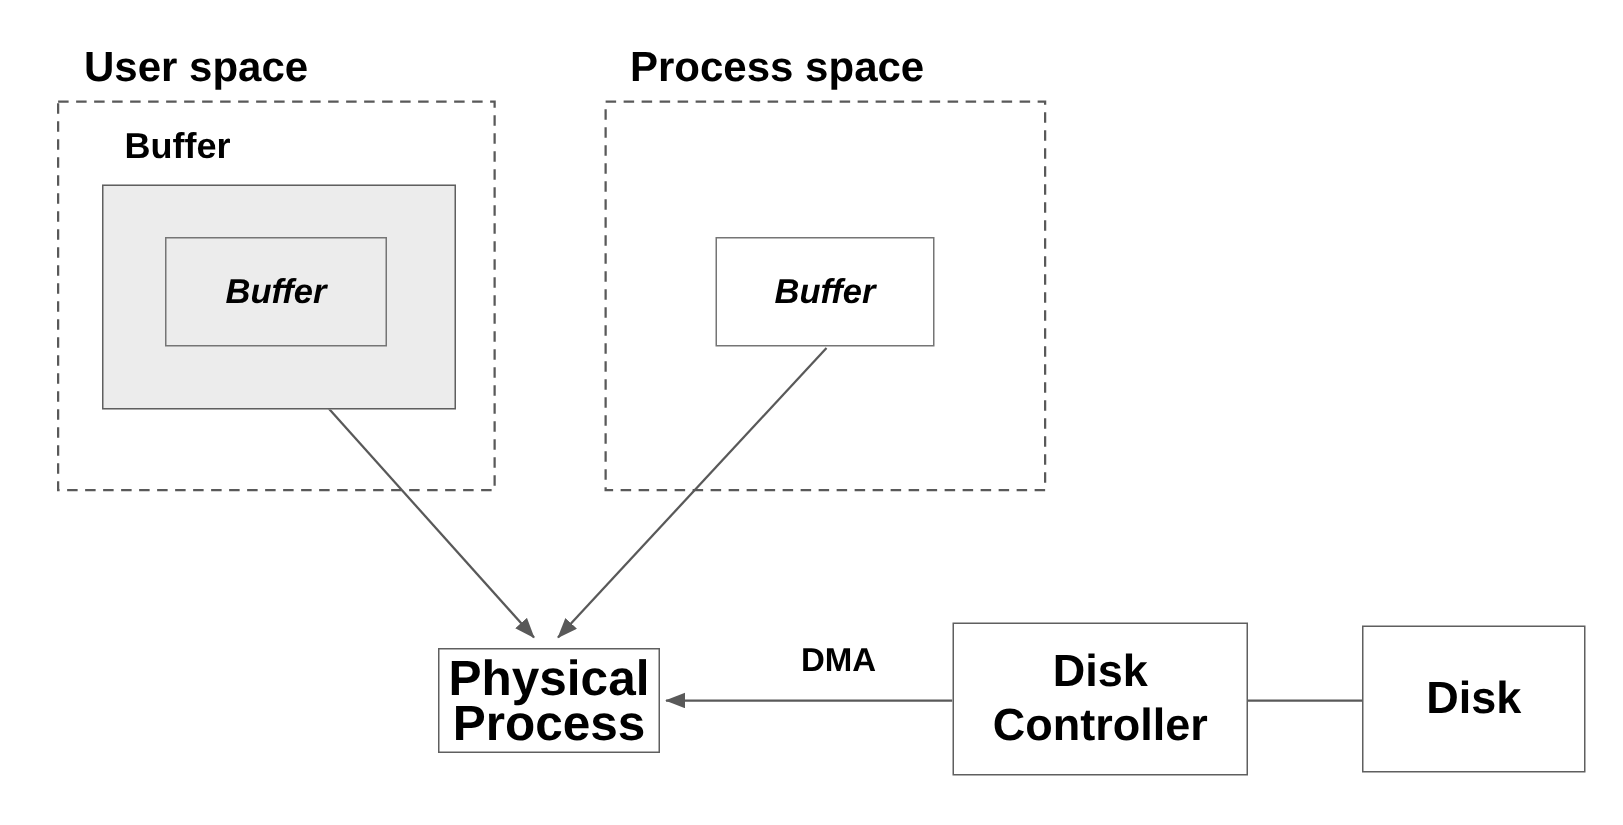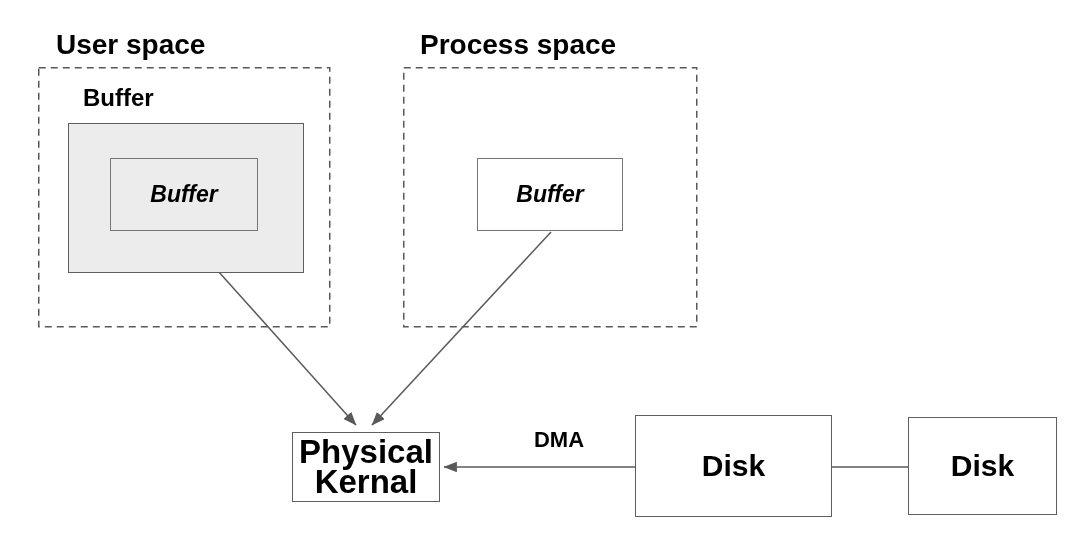--- a/index.html
+++ b/index.html
@@ -98,29 +98,30 @@
 
   <div class="region-label" style="left:420px; top:29px;">Process space</div>
 
   <div class="node buffer" style="left:477px; top:158px; width:146px; height:73px;">
     <span>Buffer</span>
   </div>
 
   <div class="node small-text" style="left:292px; top:432px; width:148px; height:70px;">
     <span>
       <span style="display:block;">Physical</span>
-      <span style="display:block;">Kernal</span>
+      <span style="display:block;">Process</span>
     </span>
   </div>
 
   <div class="edge-label" style="left:499px; top:427px; width:120px;">DMA</div>
 
   <div class="node big-text" style="left:635px; top:415px; width:197px; height:102px;">
     <span>
       <span style="display:block;">Disk</span>
+      <span style="display:block;">Controller</span>
     </span>
   </div>
 
   <div class="node big-text" style="left:908px; top:417px; width:149px; height:98px;">
     <span>Disk</span>
   </div>
 
 </div>
 
 </body></html>

